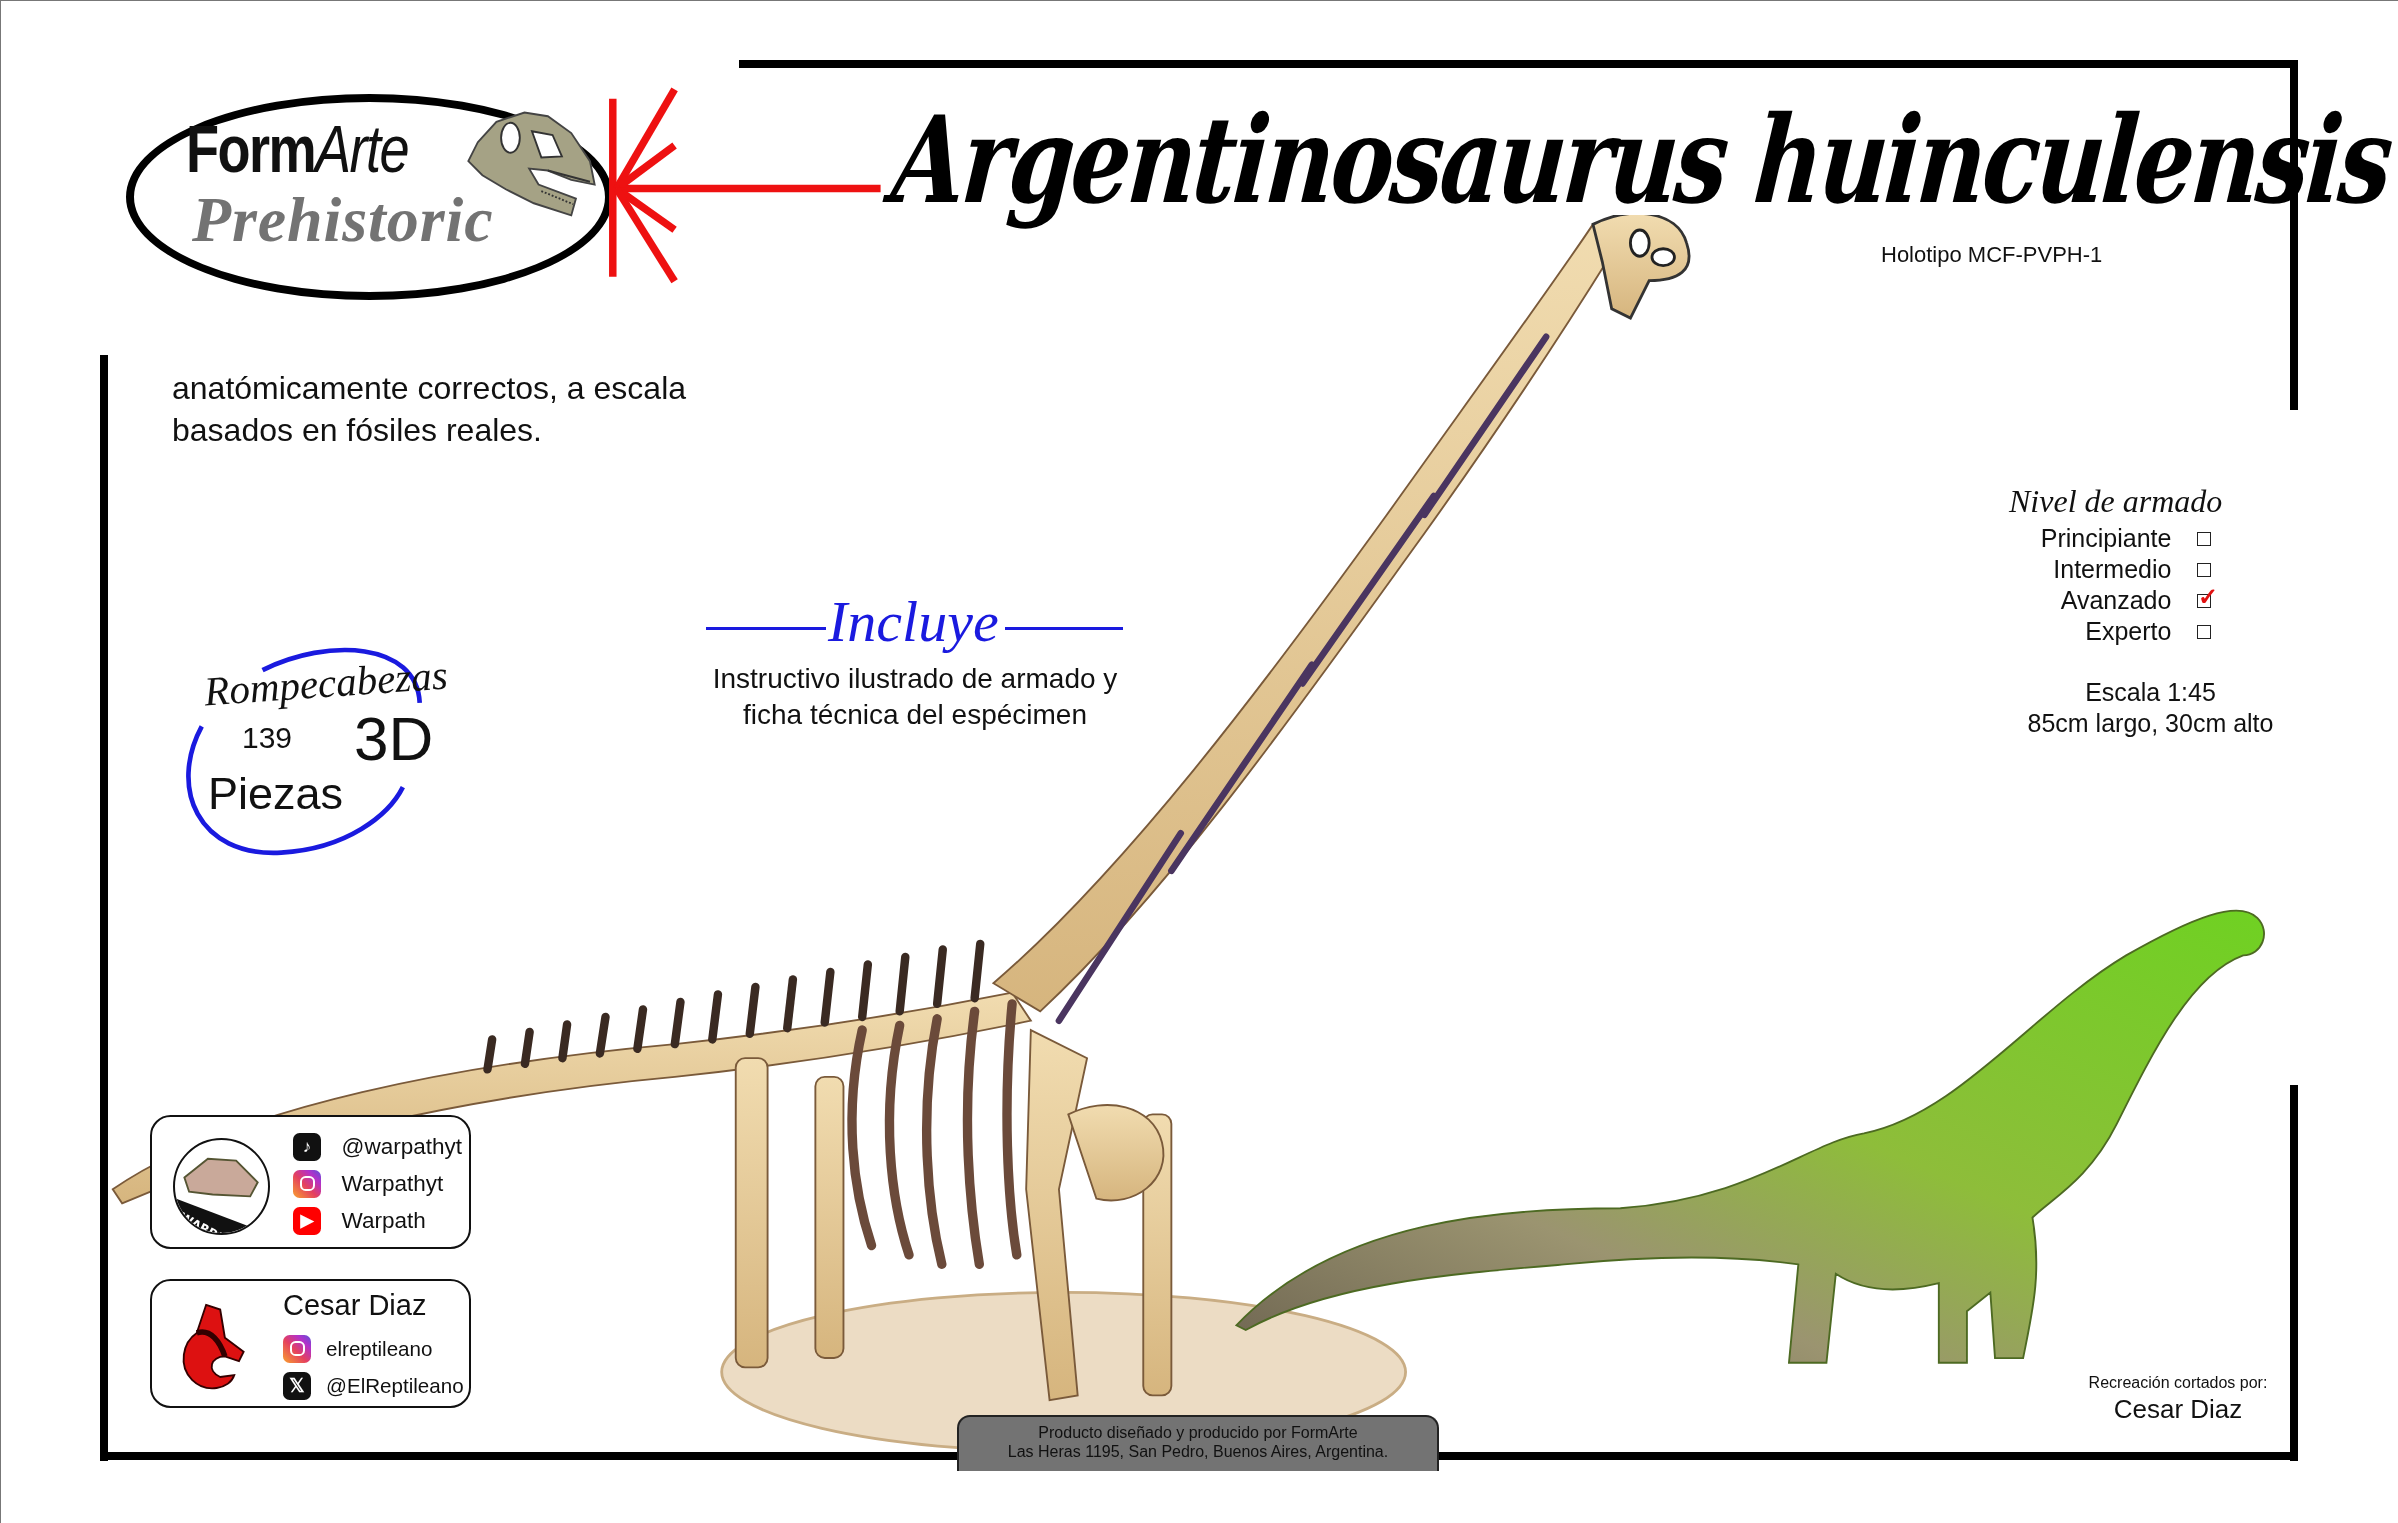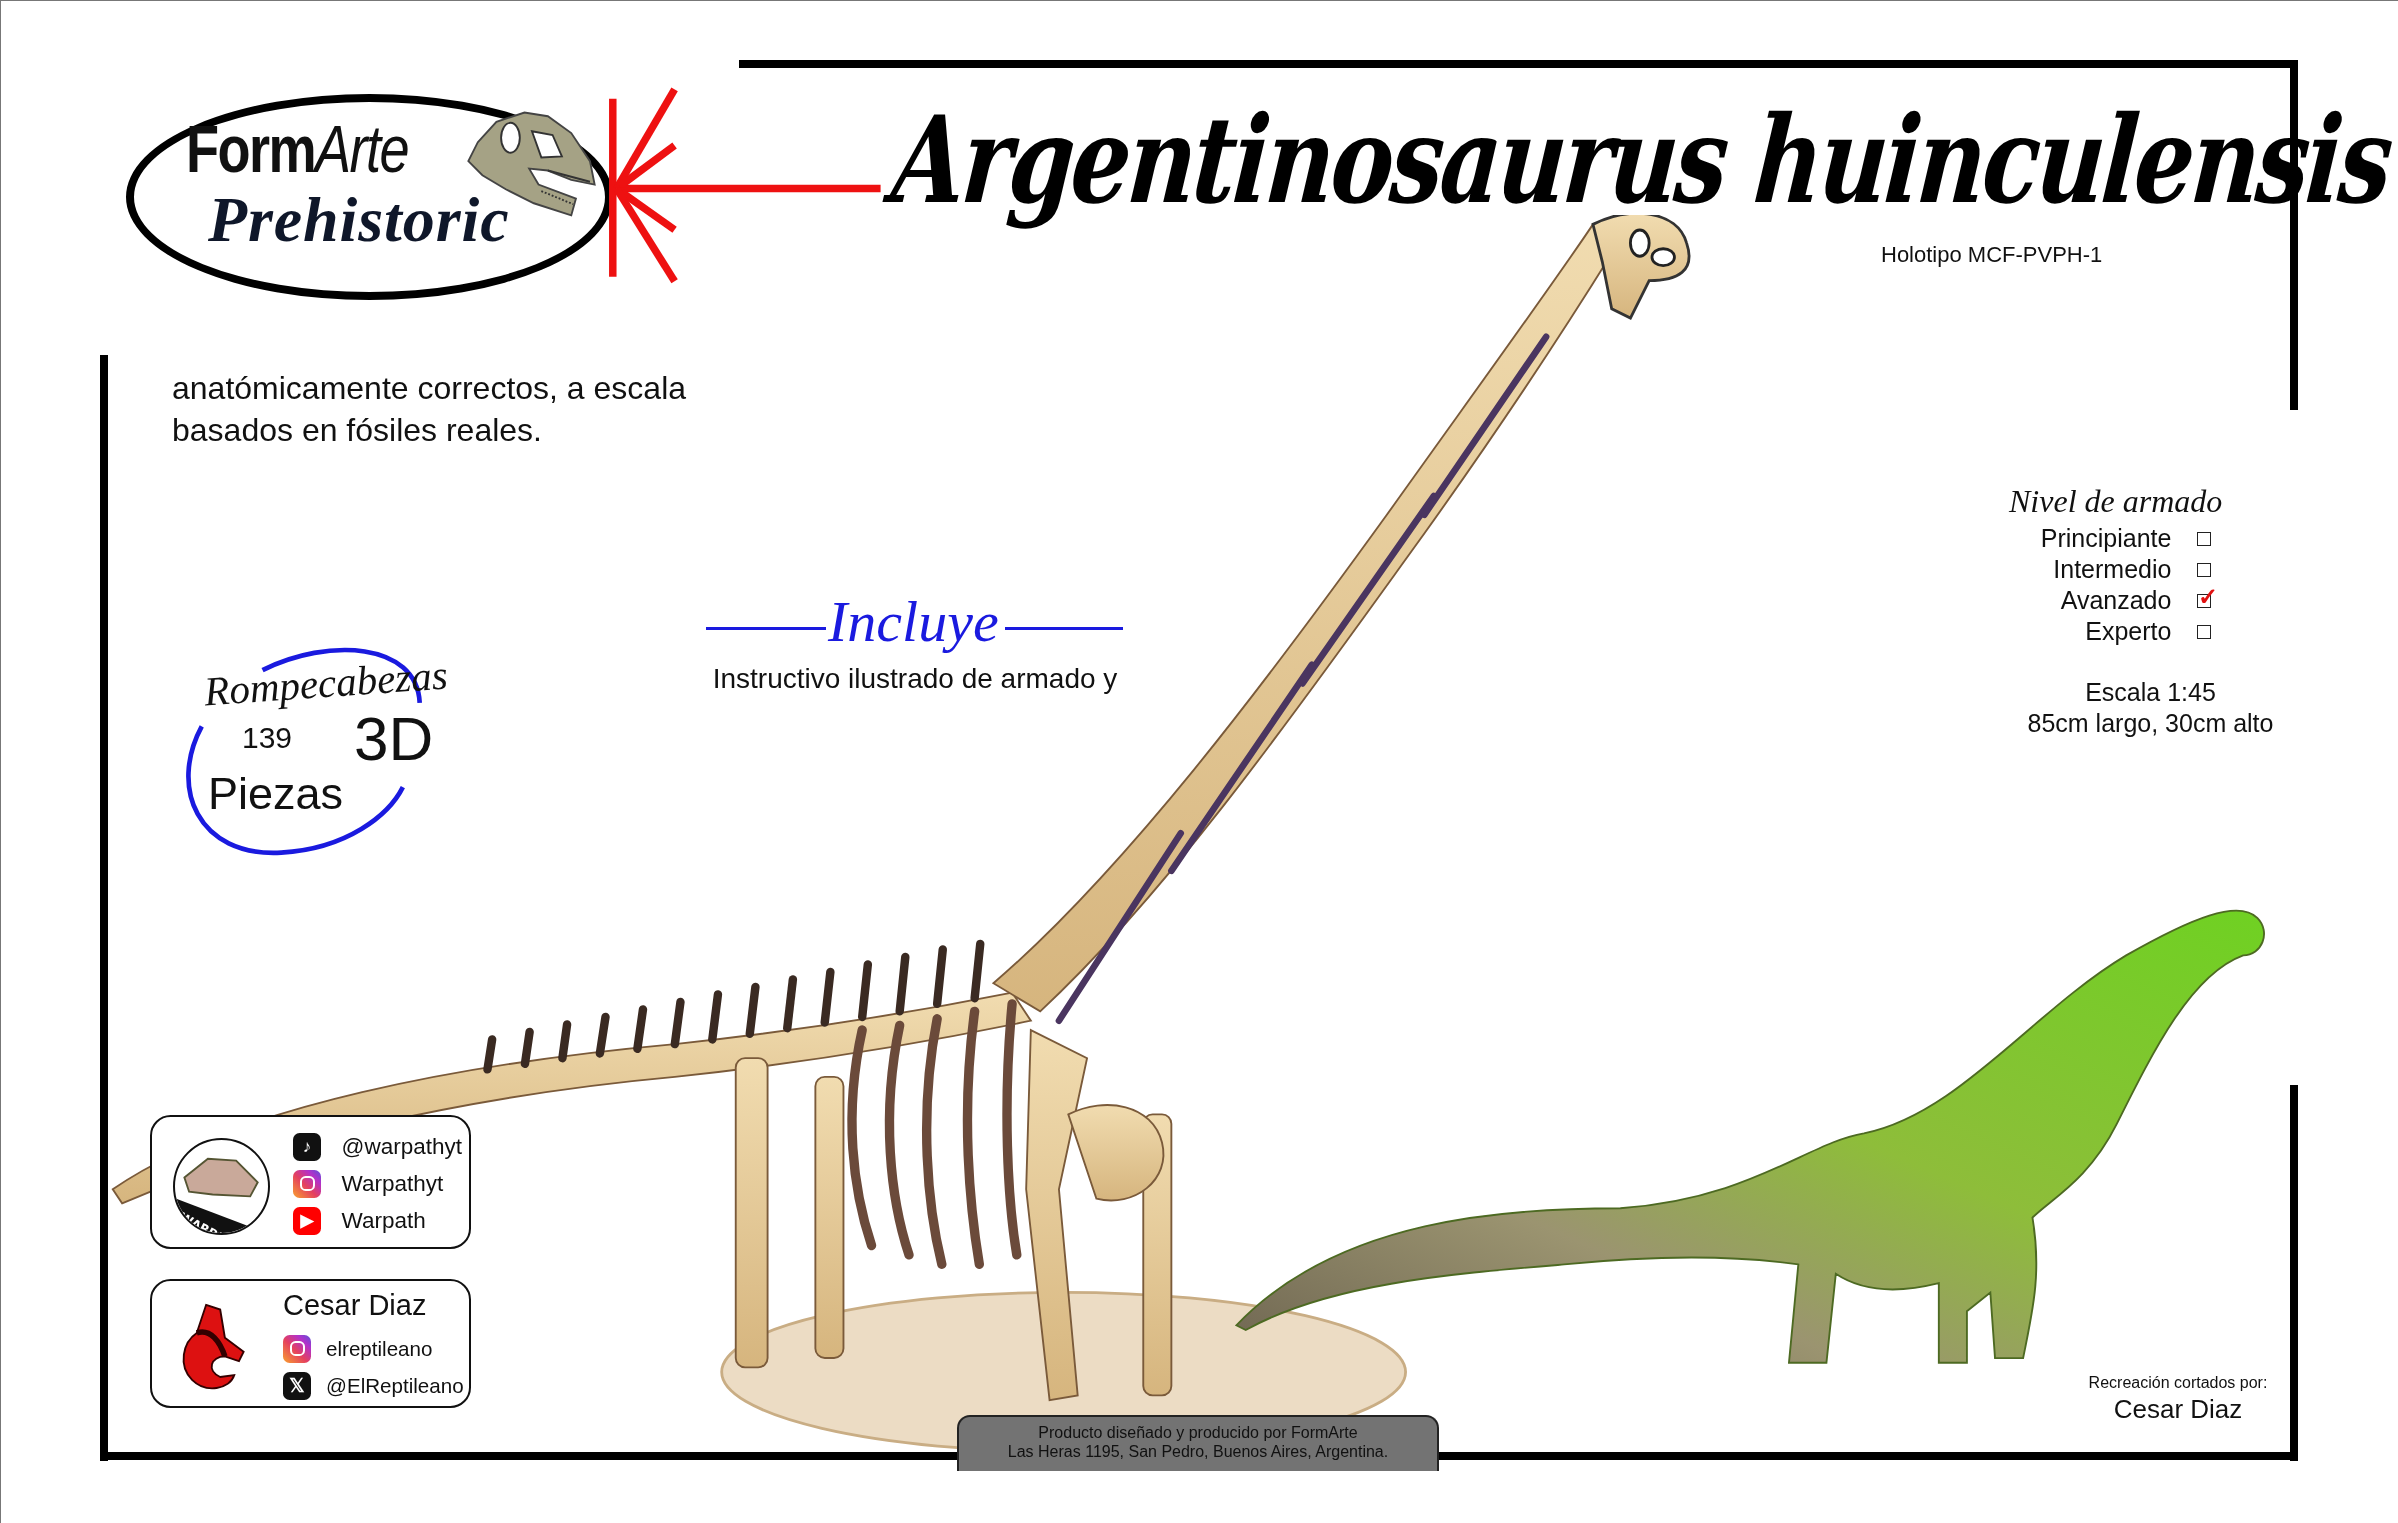--- a/index.html
+++ b/index.html
@@ -15,21 +15,21 @@
     left:126px; top:94px; width:487px; height:206px; border:8.4px solid #000;
     border-radius:50%; box-sizing:border-box; background:#fff;
   }
   .logo-formarte {
     left:186px; top:111px; font-size:66px; font-weight:bold; letter-spacing:-1.9px;
     font-family:"Liberation Sans", sans-serif; color:#111; transform:scaleX(0.82); transform-origin:left top;
   }
   .logo-formarte i { font-weight:normal; font-style:italic; }
   .logo-prehistoric {
     left:192px; top:183px; font-size:64px; font-style:italic; font-weight:bold;
-    font-family:"Liberation Serif", serif; color:#0f172a; letter-spacing:0.9px;margin-left:16px;
+    font-family:"Liberation Serif", serif; color:#737373; letter-spacing:0.9px;
   }
   .title {
     left:899px; top:89px; font-size:120px; font-style:italic; font-weight:bold;
     font-family:"DejaVu Serif", serif; letter-spacing:-3.7px; color:#000; white-space:nowrap;
     transform:scaleX(0.78) skewX(-6deg); transform-origin:left top;
   }
   .holotipo { left:1881px; top:242px; font-size:22px; color:#111; }
   .intro { left:172px; top:367px; font-size:32px; line-height:42px; color:#111; }
   .intro div { white-space:nowrap; }
   
@@ -126,20 +126,21 @@
 <div class="abs rompe-script">Rompecabezas</div>
 <div class="abs rompe-count">139</div>
 <div class="abs rompe-3d">3D</div>
 <div class="abs rompe-piezas">Piezas</div>
 
 <div class="abs incluye-line" style="left:706px; top:627px; width:120px;"></div>
 <div class="abs incluye-line" style="left:1005px; top:627px; width:118px;"></div>
 <div class="abs incluye-title">Incluye</div>
 <div class="abs incluye-desc">
   <div>Instructivo ilustrado de armado y</div>
+  <div>ficha técnica del espécimen</div>
 </div>
 
 <svg class="abs" style="left:94px; top:215px;" width="1780" height="1246" viewBox="0 0 1900 1330">
   <defs>
     <linearGradient id="wood" x1="0" y1="0" x2="0" y2="1">
       <stop offset="0" stop-color="#f1dcb0"></stop>
       <stop offset="1" stop-color="#d6b57e"></stop>
     </linearGradient>
   </defs>
 

